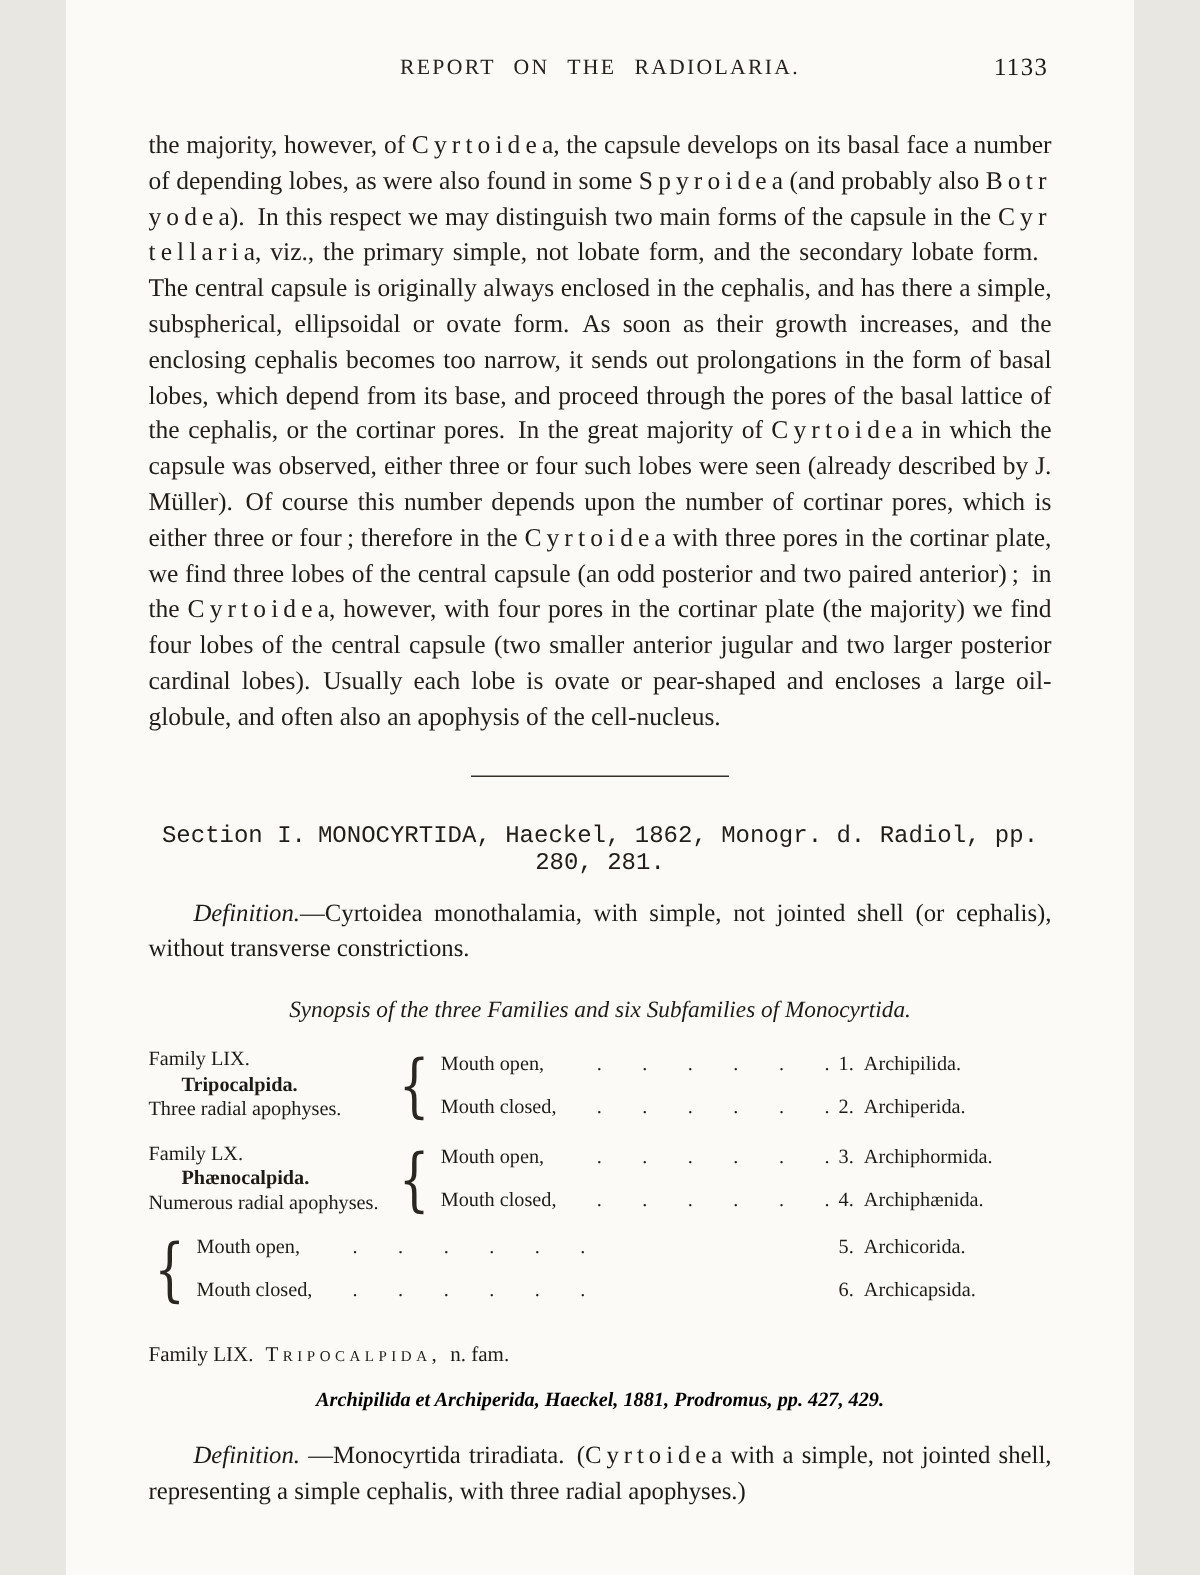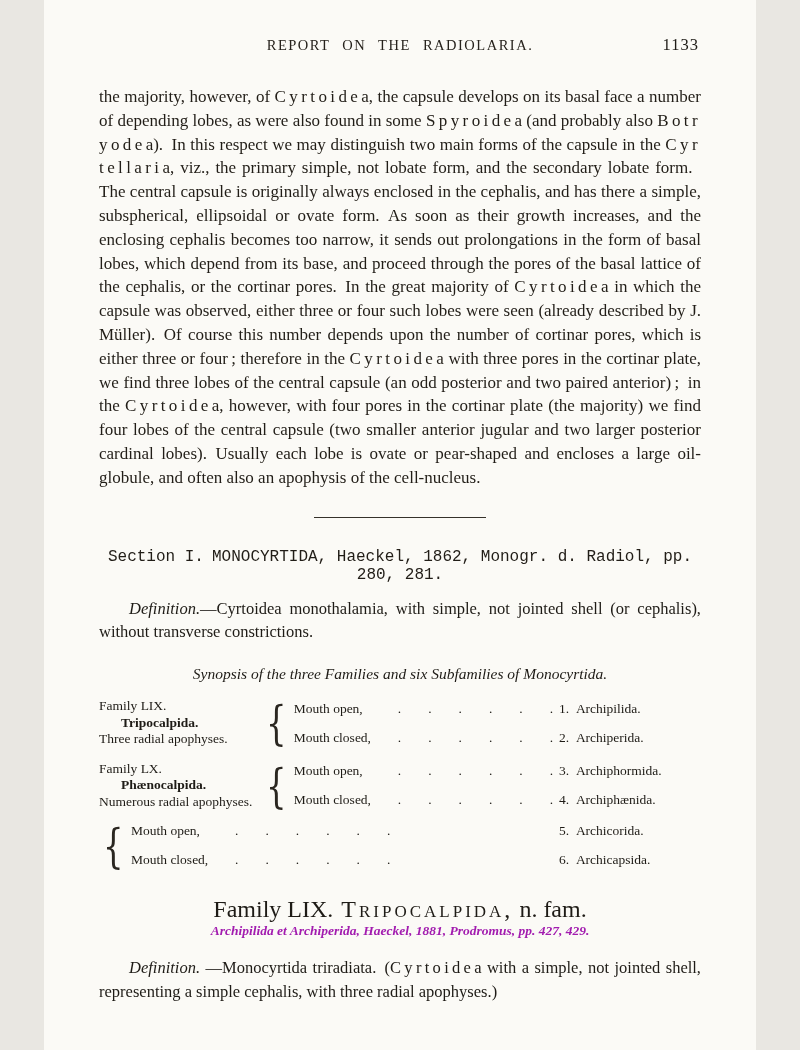--- a/index.html
+++ b/index.html
@@ -48,25 +48,25 @@
     font-family: "DejaVu Serif", serif;
   }
   .syn-rows {
     flex: 1; display: flex; flex-direction: column;
     justify-content: space-between; height: 45px; padding-left: 6px;
   }
   .syn-row { display: flex; align-items: baseline; }
   .syn-label { width: 98px; white-space: nowrap; }
   .syn-dots { flex: 1; white-space: nowrap; overflow: hidden; padding: 0 6px; }
   .syn-result { width: 142px; white-space: nowrap; }
-  .family-heading { margin-top: 28px; text-align: center; font-size: 24px; }
+  .family-heading { margin-top: 28px; text-align: left; font-size: 14px; }
   .fam-name { font-variant: small-caps; letter-spacing: 3px; margin: 0 6px 0 8px; }
   .synonym-line {
-    text-align: center; font-size: 13.5px;
-    font-style: italic; font-weight: bold; color: #a21caf;
+    margin-top: 13px; text-align: center; font-size: 13.5px;
+    font-style: italic; font-weight: bold; color: #000000;
   }
   .definition-2 {
     margin-top: 17px; font-size: 16.5px; line-height: 1.45;
     text-align: justify; text-indent: 30px;
   }
 </style>
 </head>
 <body>
 
 <div class="page">

